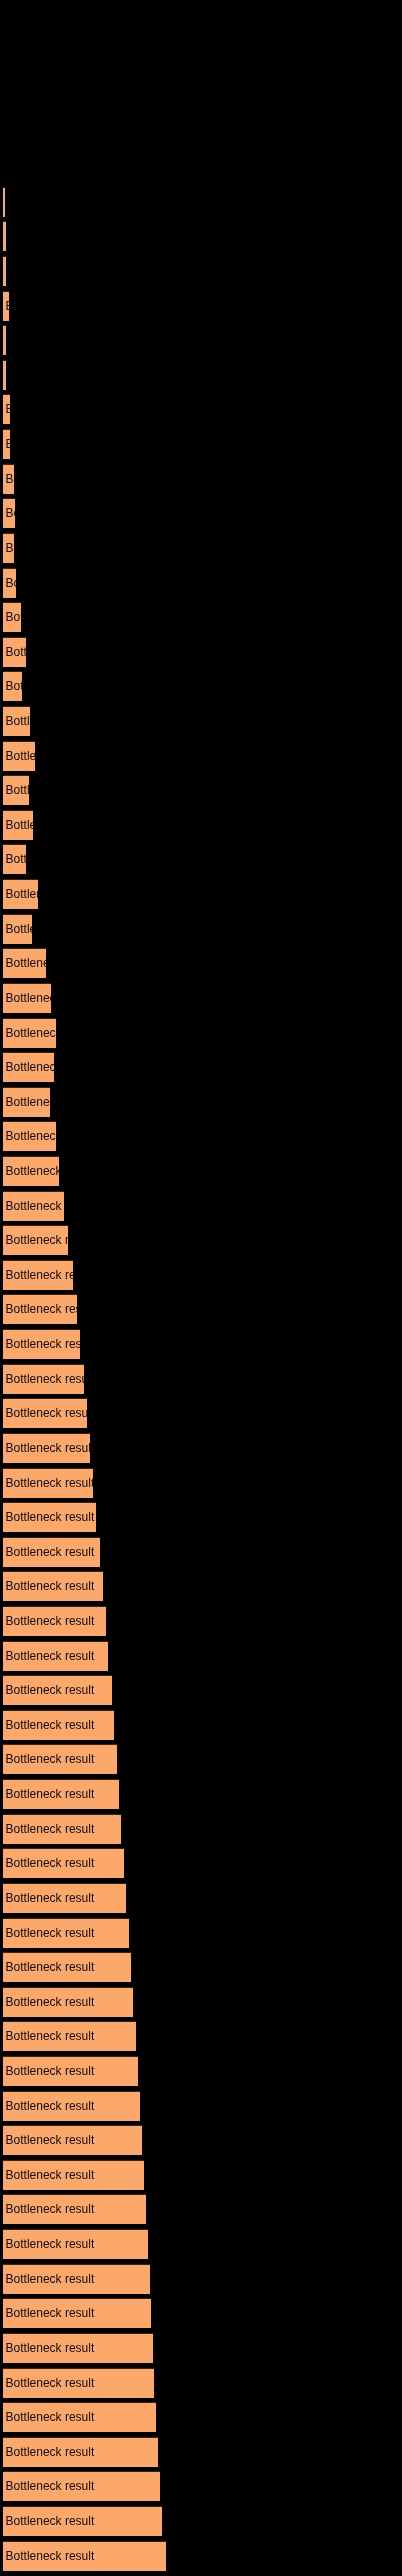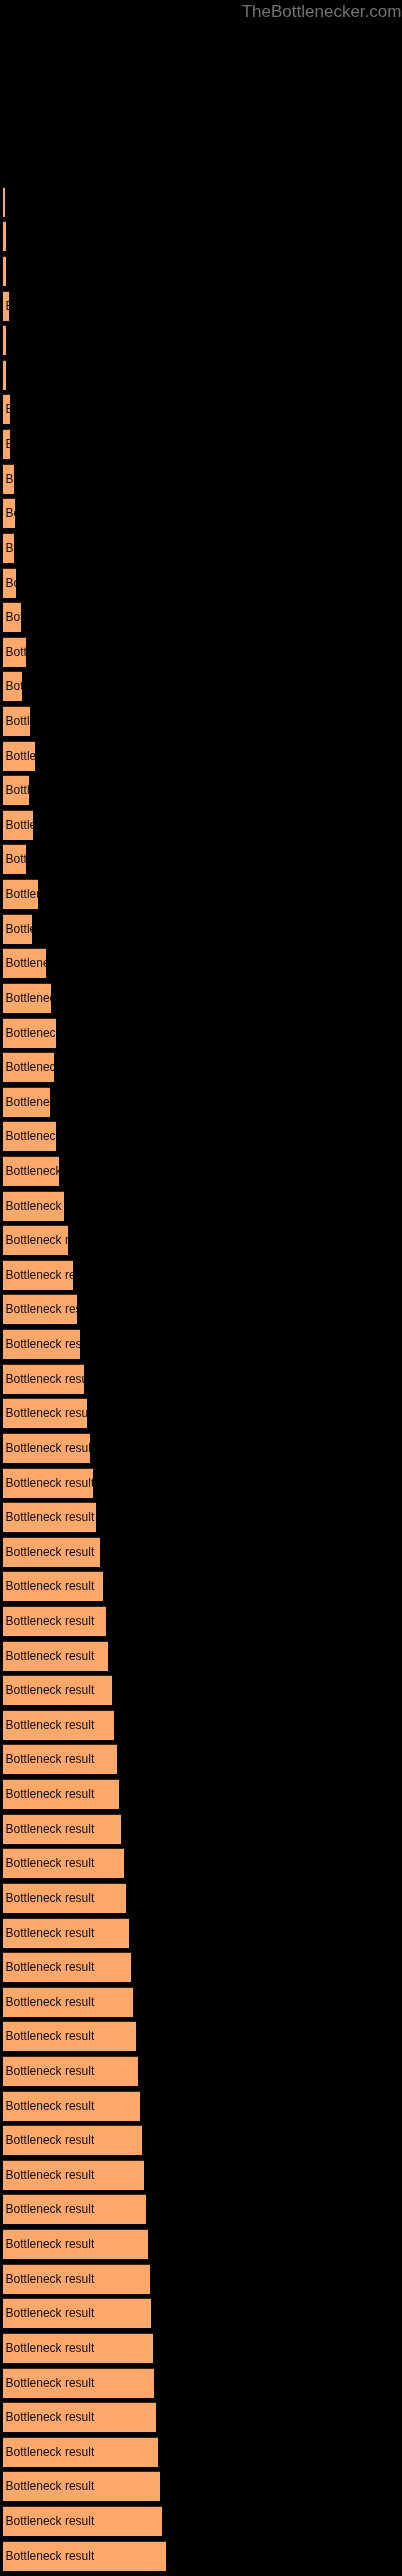--- a/index.html
+++ b/index.html
@@ -67,21 +67,20 @@
     white-space: nowrap;
     font-family: "Liberation Sans", sans-serif;
     pointer-events: none;
   }
 </style>
 </head>
 <body>
 
 <div id="chart-root">
 
-  <div class="site-header">TheBottlenecker.com</div>
 
   <div class="bars-layer">
       <div class="bar-row" style="top: 187px; left: 3.2px; height: 30px;">
         <div class="bar" style="width: 1.6px; height: 30px;"></div>
       </div>
       <div class="bar-row" style="top: 221px; left: 3.2px; height: 30px;">
         <div class="bar" style="width: 3.2px; height: 30px;">
           <span class="bar-label">Bottleneck result</span>
         </div>
       </div>

